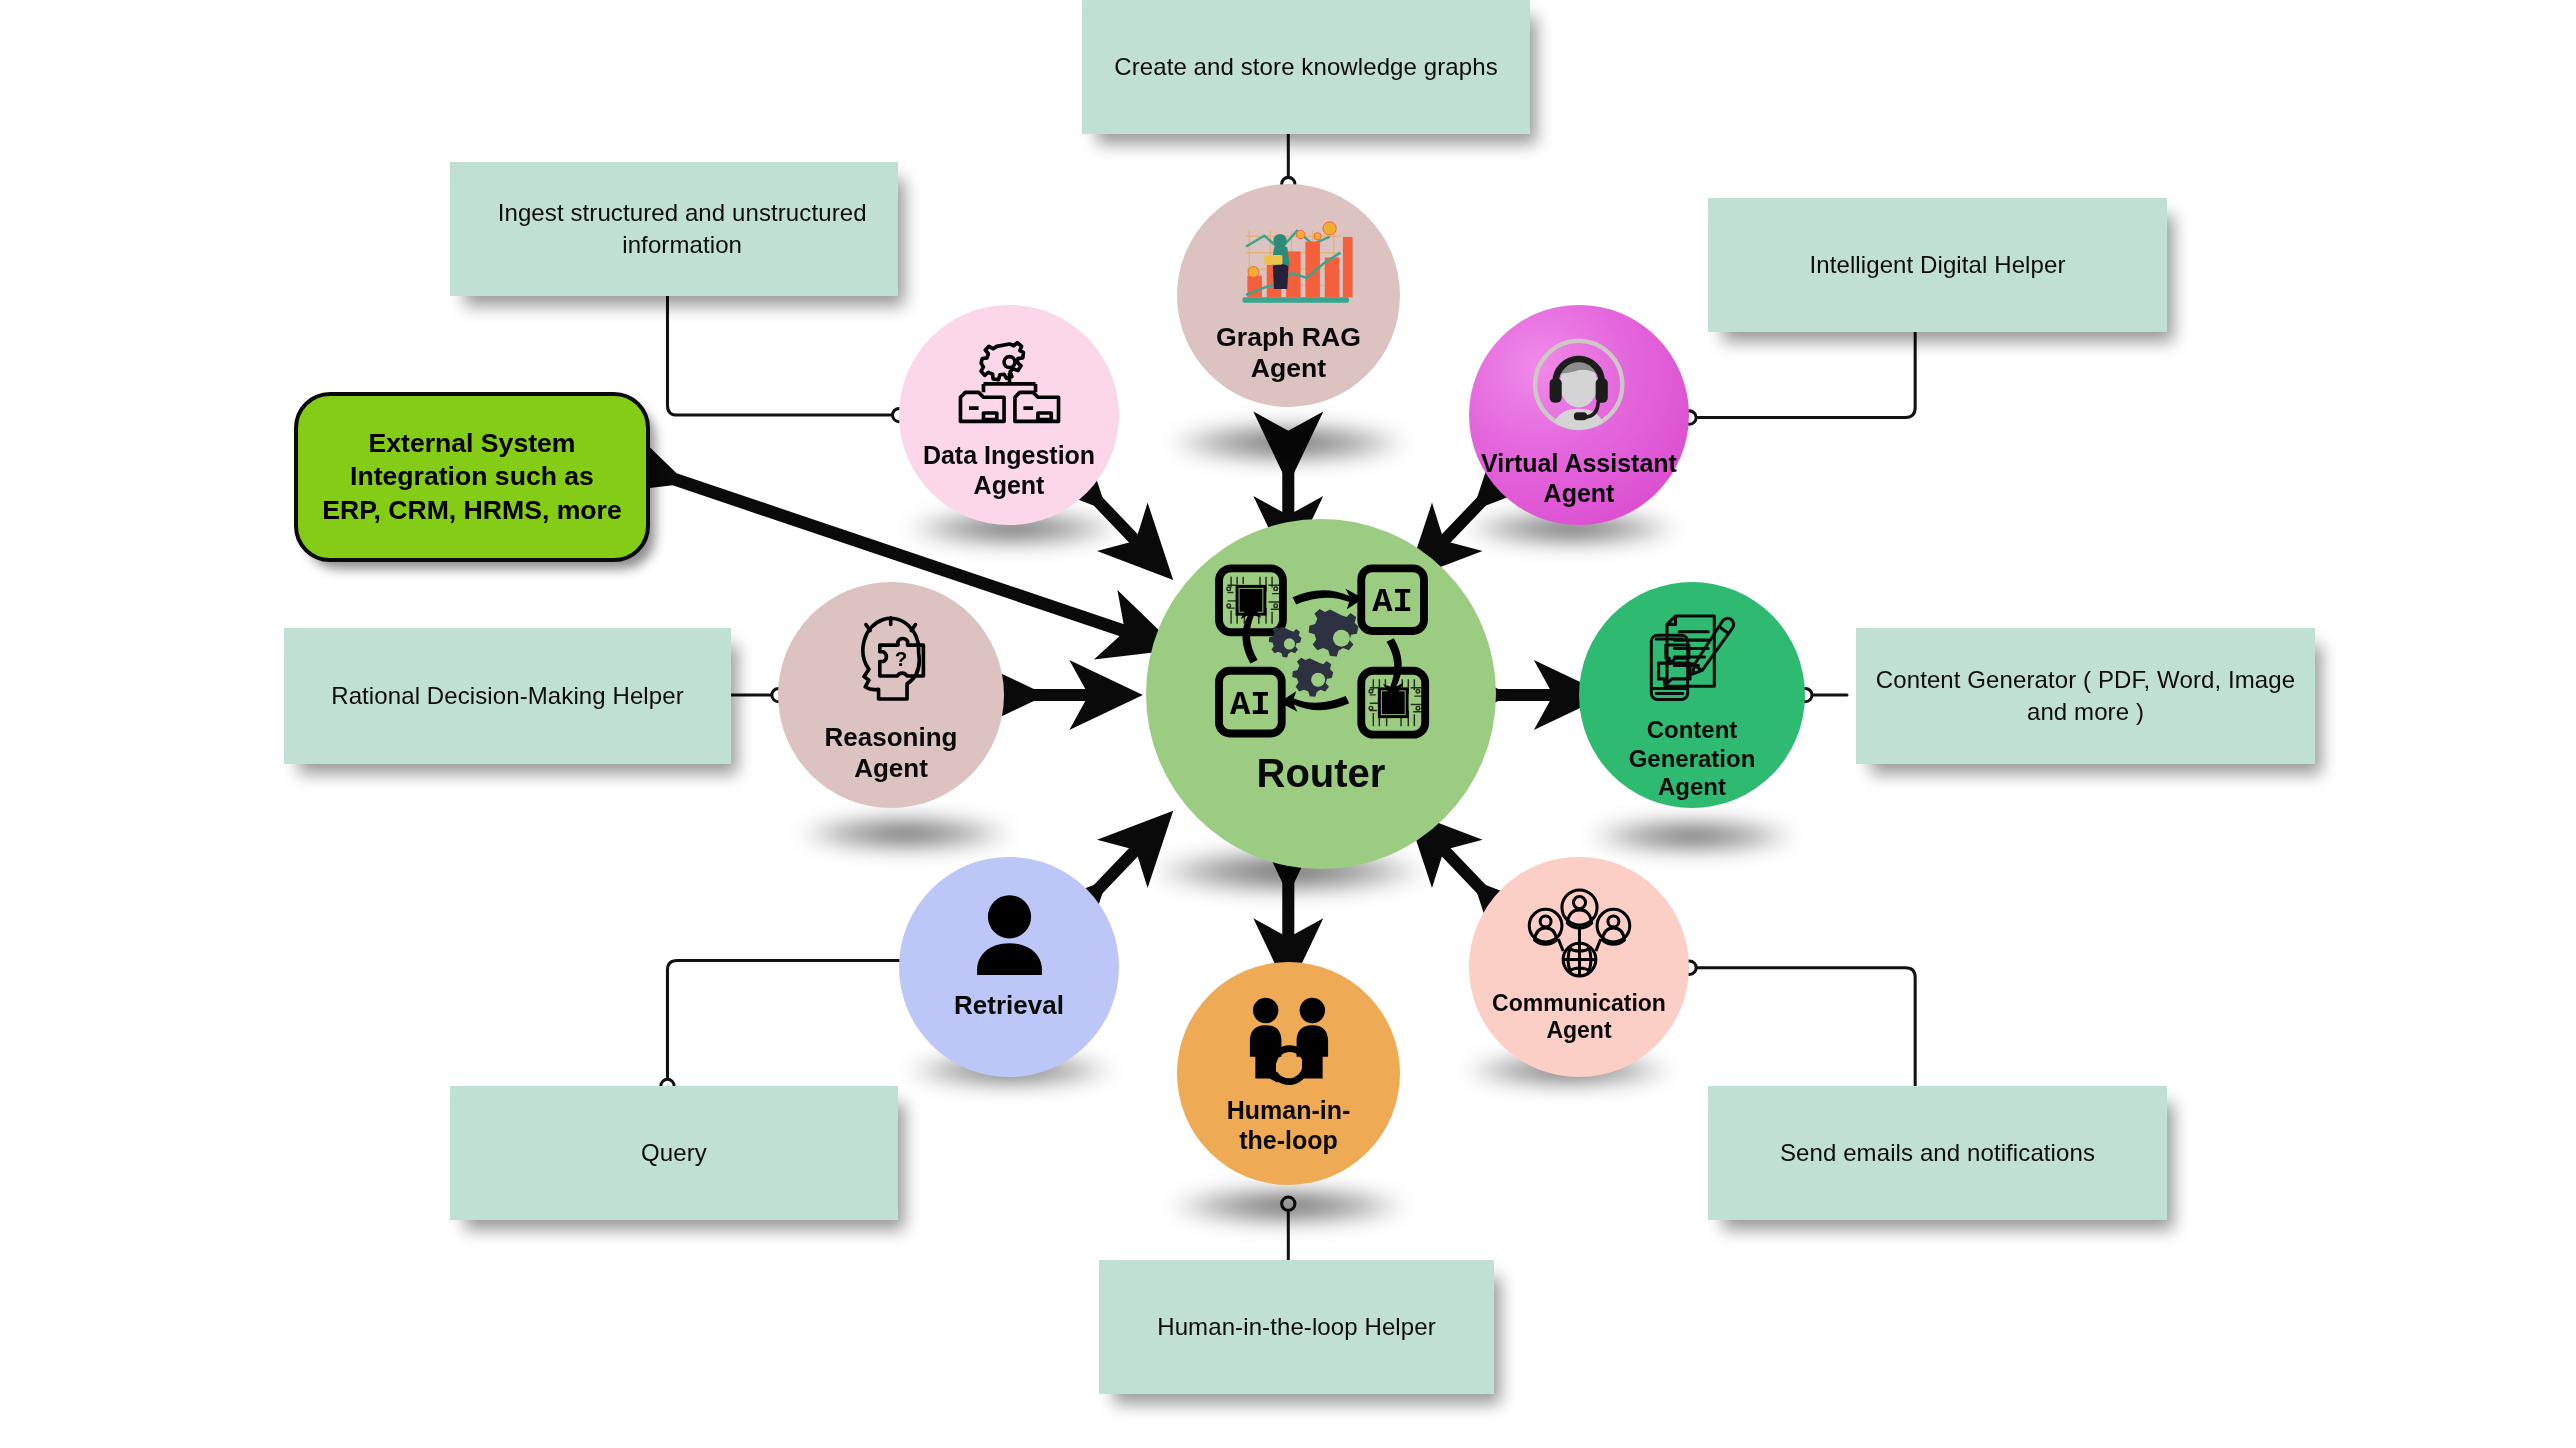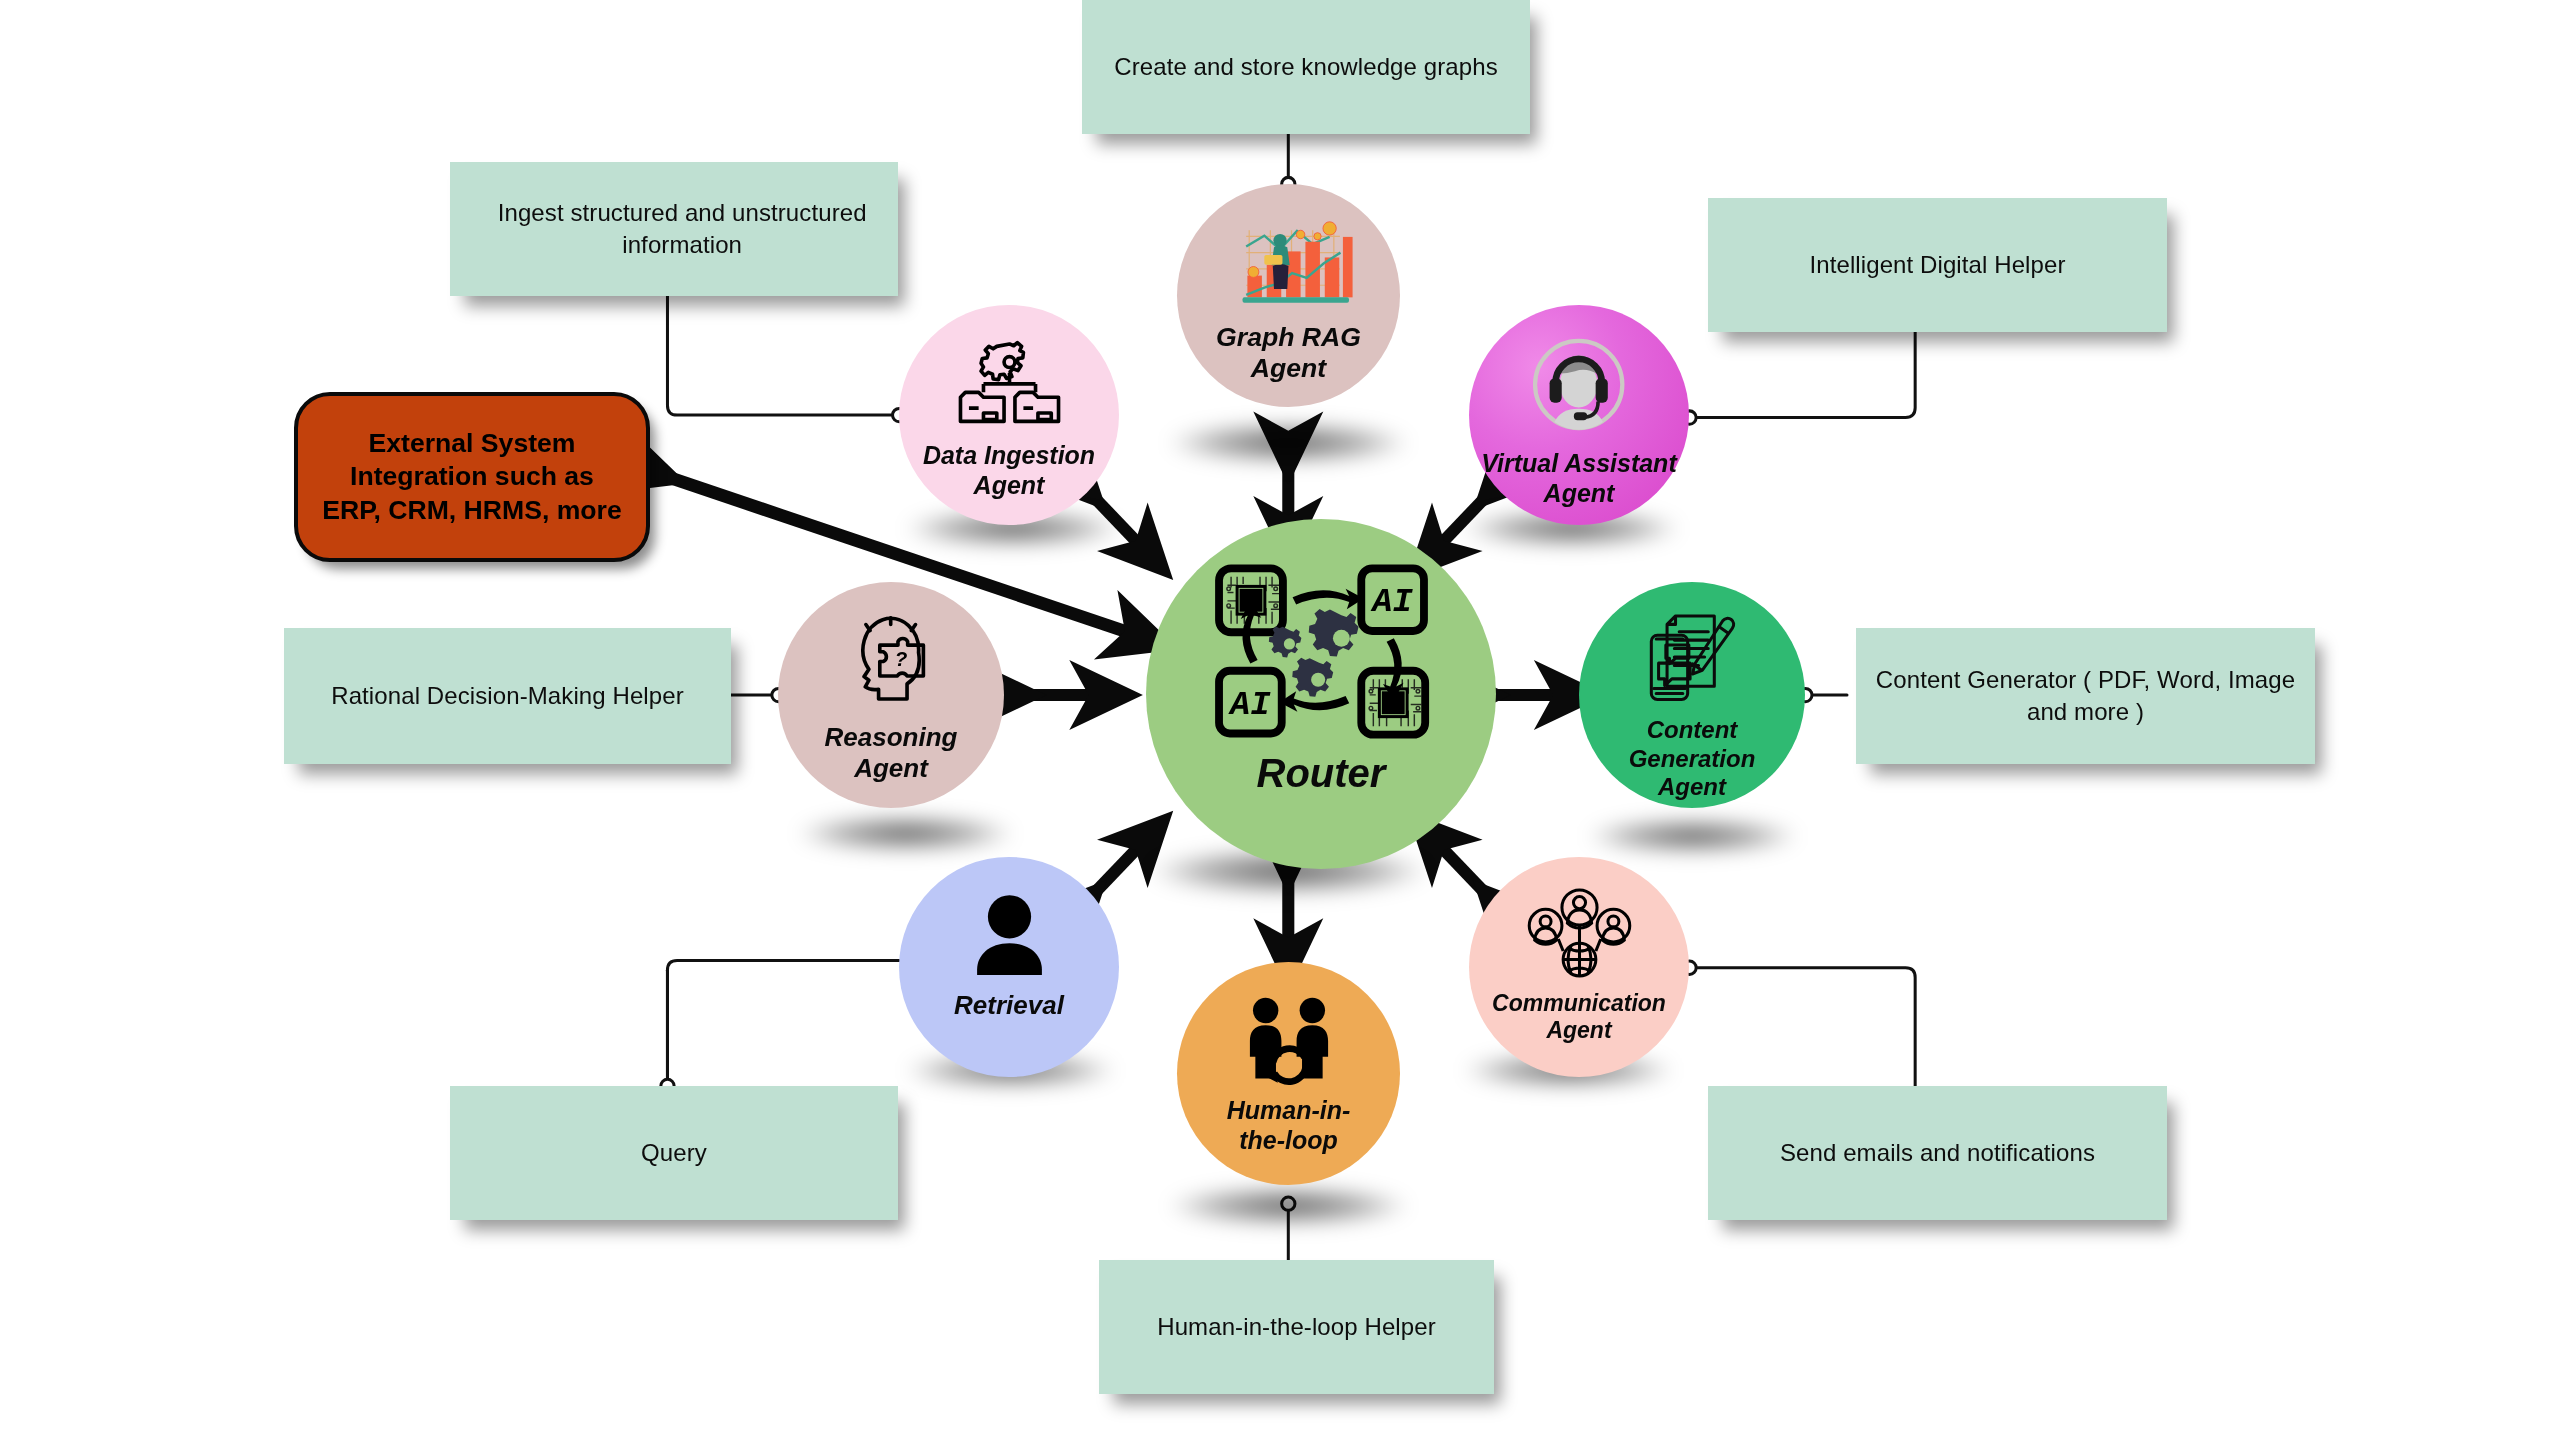--- a/index.html
+++ b/index.html
@@ -9,29 +9,29 @@
 
   
   .note{position:absolute;background:#bfe0d2;display:flex;align-items:center;
         justify-content:center;text-align:center;color:#0d0d0d;
         font-family:"Liberation Sans","DejaVu Sans",sans-serif;
         font-size:24px;line-height:1.35;font-weight:400;letter-spacing:0.1px;
         box-shadow:11px 13.3px 15.7px -3.6px rgba(0,0,0,.40);
         padding:0 15.7px;box-sizing:border-box;}
 
   
-  .teal-node{position:absolute;background:#c2410c;border:4.2px solid #0a0a0a;
+  .teal-node{position:absolute;background:#84cc16;border:4.2px solid #0a0a0a;
         border-radius:36px;display:flex;align-items:center;justify-content:center;
         text-align:center;color:#000;font-weight:700;font-size:26.6px;line-height:1.25;
         padding:0 20.5px;box-sizing:border-box;
         box-shadow:8.4px 9.7px 12px -3.6px rgba(0,0,0,.45);}
 
   
   .node{position:absolute;border-radius:50%;display:flex;flex-direction:column;
-        align-items:center;justify-content:flex-start;box-sizing:border-box;font-style:italic;}
+        align-items:center;justify-content:flex-start;box-sizing:border-box;}
   .node .ico{display:flex;align-items:center;justify-content:center;}
   .node .cap{color:#0a0a0a;font-weight:700;text-align:center;line-height:1.18;
         font-family:"Liberation Sans","DejaVu Sans",sans-serif;}
   .nshadow{position:absolute;border-radius:50%;
         background:radial-gradient(ellipse at center, rgba(0,0,0,.62) 0%, rgba(0,0,0,.30) 45%, rgba(0,0,0,0) 72%);
         filter:blur(9.7px);}
 
   svg.layer{position:absolute;left:0;top:0;width:2576px;height:1448px;
             pointer-events:none;overflow:visible;}
 </style>

